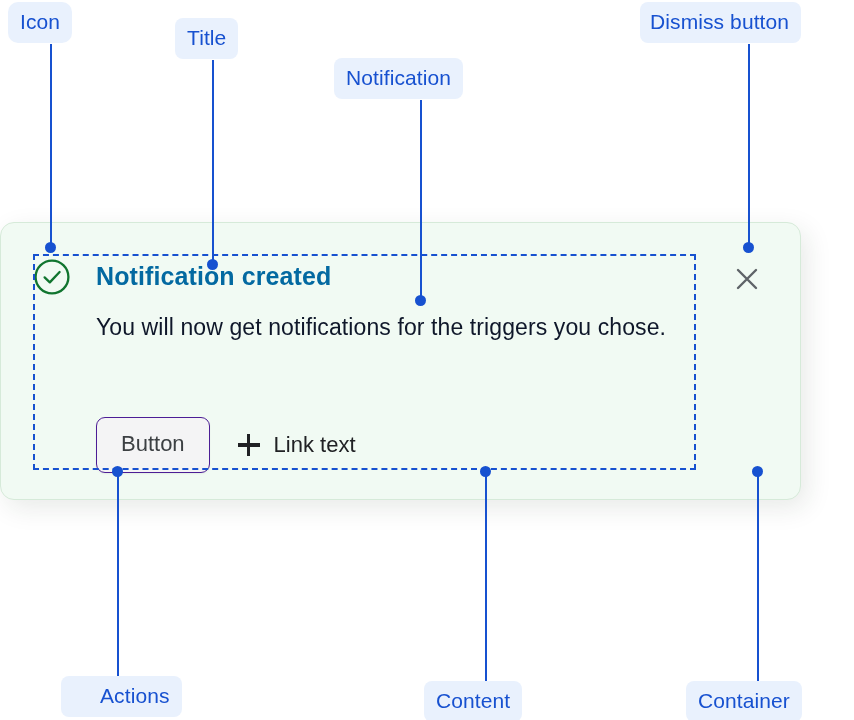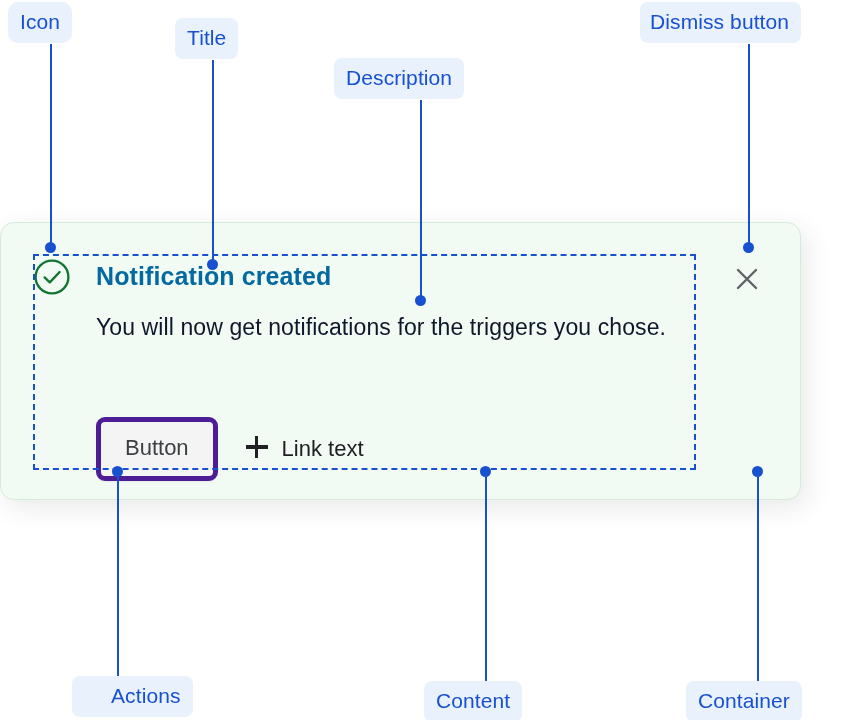--- a/index.html
+++ b/index.html
@@ -97,33 +97,34 @@
     position: absolute;
     left: 96px;
     top: 417px;
     display: flex;
     align-items: center;
     gap: 28px;
   }
 
   .btn {
     background: #f4f4f5;
-    border: 5px solid #4c1d95;
+    border: 1px solid #4c1d95;
     border-radius: 9px;
     color: #3c4043;
     font-family: "Liberation Sans", sans-serif;
     font-size: 22px;
     line-height: 1;
     padding: 15px 24px 17px 24px;
     cursor: pointer;
     box-shadow: 0 1px 2px rgba(0,0,0,0.06);
   }
 
   .link-action {
     display: flex;
+    align-items: center;
     gap: 14px;
     color: #202124;
     font-size: 22px;
     cursor: pointer;
   }
   .plus-icon {
     display: inline-block;
     width: 22px;
     height: 22px;
     position: relative;
@@ -204,29 +205,29 @@
 <div class="content-outline"></div>
 
 <div class="pill" style="left:8px; top:2px;border-radius:10px;">Icon</div>
 <div class="leader" style="left:50px; top:44px; height:205px;"></div>
 <div class="dot" style="left:45px; top:242px;"></div>
 
 <div class="pill" style="left:175px; top:18px;">Title</div>
 <div class="leader" style="left:212px; top:60px; height:205px;"></div>
 <div class="dot" style="left:207px; top:259px;"></div>
 
-<div class="pill" style="left:334px; top:58px;">Description</div>
+<div class="pill" style="left:334px; top:58px;">Notification</div>
 <div class="leader" style="left:420px; top:100px; height:200px;"></div>
 <div class="dot" style="left:415px; top:295px;"></div>
 
 <div class="pill" style="left:640px; top:2px;padding-left:10px;">Dismiss button</div>
 <div class="leader" style="left:748px; top:44px; height:205px;"></div>
 <div class="dot" style="left:743px; top:242px;"></div>
 
-<div class="pill" style="left:72px; top:676px;padding-left:39px;">Actions</div>
+<div class="pill" style="left:61px; top:676px;padding-left:39px;">Actions</div>
 <div class="leader" style="left:117px; top:471px; height:205px;"></div>
 <div class="dot" style="left:112px; top:466px;"></div>
 
 <div class="pill" style="left:424px; top:681px;">Content</div>
 <div class="leader" style="left:485px; top:471px; height:210px;"></div>
 <div class="dot" style="left:480px; top:466px;"></div>
 
 <div class="pill" style="left:686px; top:681px;">Container</div>
 <div class="leader" style="left:757px; top:471px; height:210px;"></div>
 <div class="dot" style="left:752px; top:466px;"></div>

